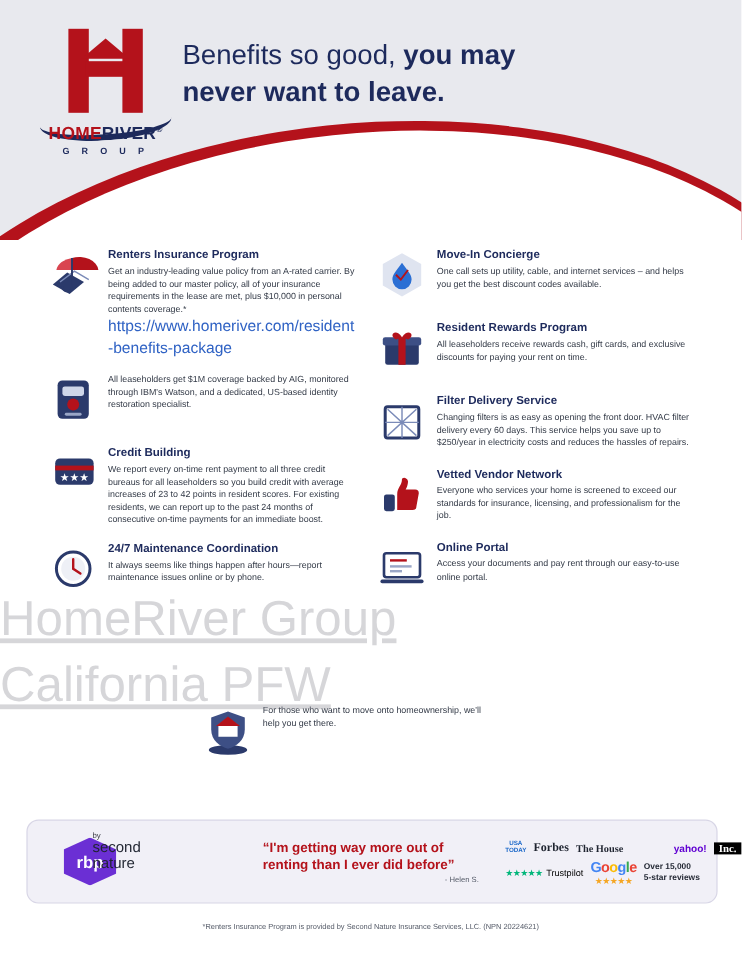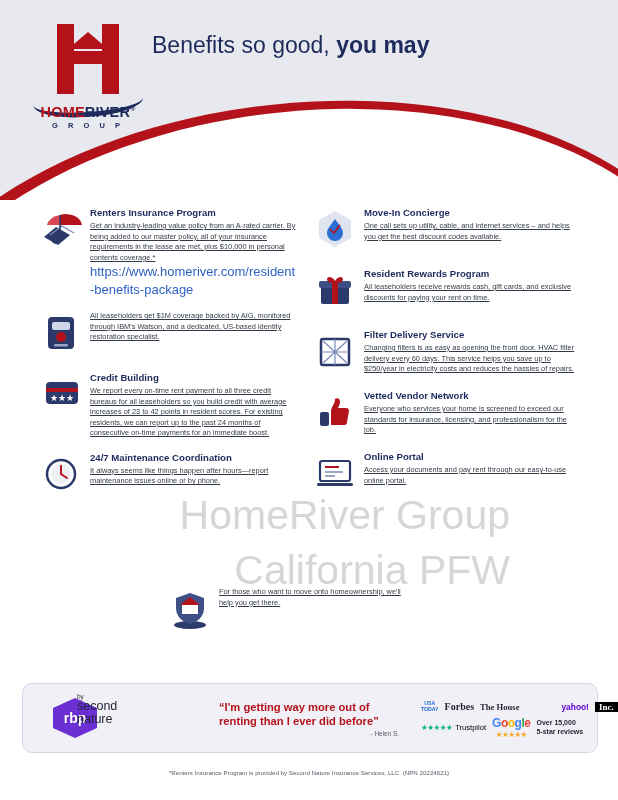--- a/index.html
+++ b/index.html
@@ -141,27 +141,28 @@
     letter-spacing: 4px;
     font-weight: 700;
   }
 
   
   .watermark {
     position: absolute;
     left: 0;
     top: 488px;
     width: 510px;
-    text-align: right;
+    text-align: left;
     color: rgba(120,120,130,0.30);
     font-size: 41px;
     font-weight: 400;
     line-height: 1.35;
     pointer-events: none;
     z-index: 5;
+    text-decoration: underline;
   }
 
   
   .content {
     position: absolute;
     top: 205px;
     left: 0;
     width: 618px;
     height: 460px;
     padding-left: 39px;
@@ -191,21 +192,20 @@
     color: #1d2a5c;
     font-size: 9.6px;
     font-weight: 700;
     margin: 0 0 3px 0;
   }
   .benefit-text {
     color: #333a47;
     font-size: 7.4px;
     line-height: 1.42;
     margin: 0;
-    text-decoration: underline;
   }
   .benefit-link {
     color: #2f62c4;
     font-size: 13px;
     line-height: 1.35;
     display: block;
     word-break: break-all;
     text-decoration: none;
   }
 
@@ -358,20 +358,21 @@
     </div>
     <div class="logo-swoosh"></div>
     <div class="logo-text">
       <span class="red">HOME</span><span>RIVER</span><span class="reg">®</span>
     </div>
     <div class="logo-sub">G R O U P</div>
   </div>
 
   <div class="header-title">
     <span>Benefits so good, </span><b>you may</b><br>
+    <b>never want to leave.</b>
   </div>
 </div>
 
 <div class="watermark">
   <div>HomeRiver Group</div>
   <div>California PFW</div>
 </div>
 
 <div class="content">
 

